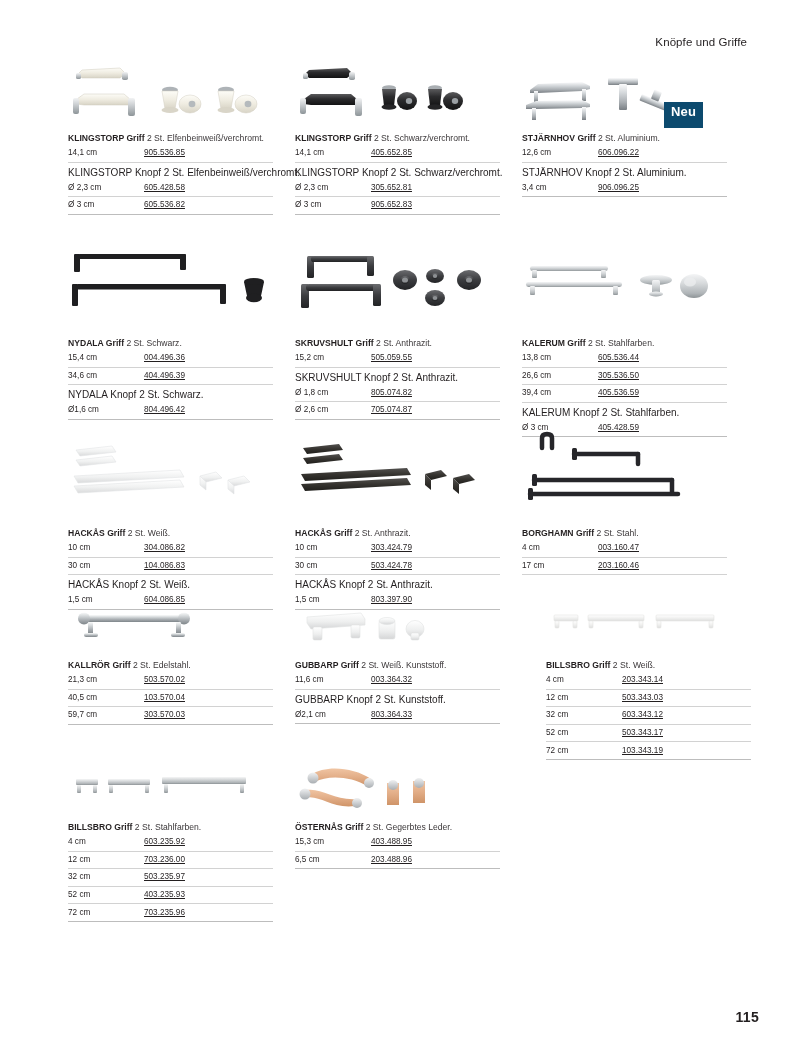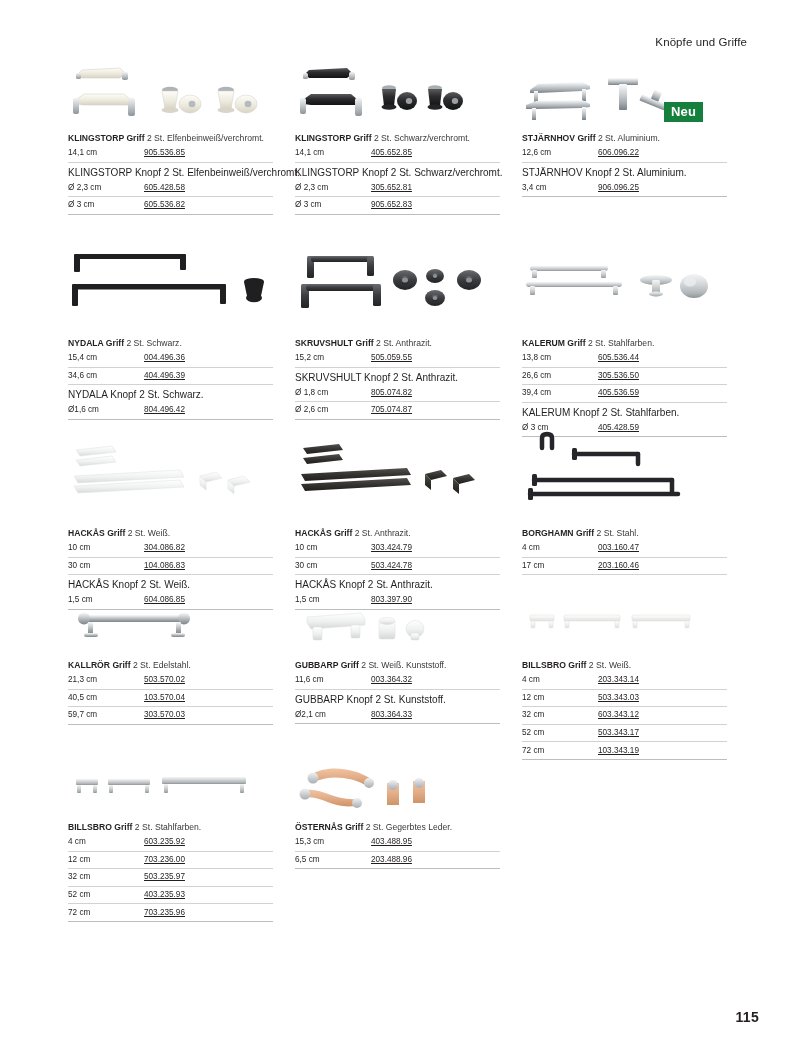--- a/index.html
+++ b/index.html
@@ -90,25 +90,25 @@
   .sub-title {
     font-size: 10px;
     line-height: 12px;
     margin-top: 4px;
     white-space: nowrap;
   }
 
   
   .neu-badge {
     position: absolute;
-    background: #15803d;
+    background: #0c4a6e;
     color: #ffffff;
     font-size: 13px;
     font-weight: 700;
-    padding: 2px 7px 3px 7px;
+    padding: 2px 7px 9px 7px;
     letter-spacing: .2px;
     line-height: 15px;
   }
 </style>
 </head>
 <body>
 
 <div class="page">
 
   <div class="page-header">Knöpfe und Griffe</div>
@@ -689,21 +689,21 @@
           <span class="desc">2 St. Kunststoff.</span>
         </div>
         <div class="variants">
           <div class="variant last">
             <span class="size">Ø2,1 cm</span>
             <span class="art-no">803.364.33</span>
           </div>
         </div>
       </div>
 
-      <div class="cell c2" style="top:0;">
+      <div class="cell c2" style="top:0;margin-left:24px;">
         <div class="art" style="height:62px;">
           <svg width="205" height="62" viewBox="0 0 205 62">
             <defs>
               <linearGradient id="wht3" x1="0" y1="0" x2="0" y2="1">
                 <stop offset="0" stop-color="#ffffff"></stop>
                   <stop offset=".5" stop-color="#f1f1f0"></stop>
                   <stop offset="1" stop-color="#dedfde"></stop>
               </linearGradient>
             </defs>
             <g fill="url(#wht3)" stroke="#e4e4e3" stroke-width=".6">

